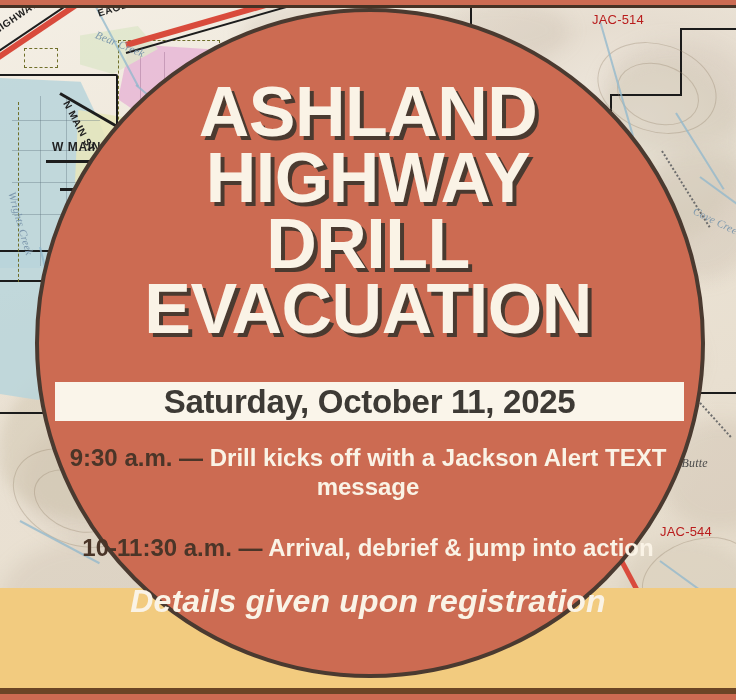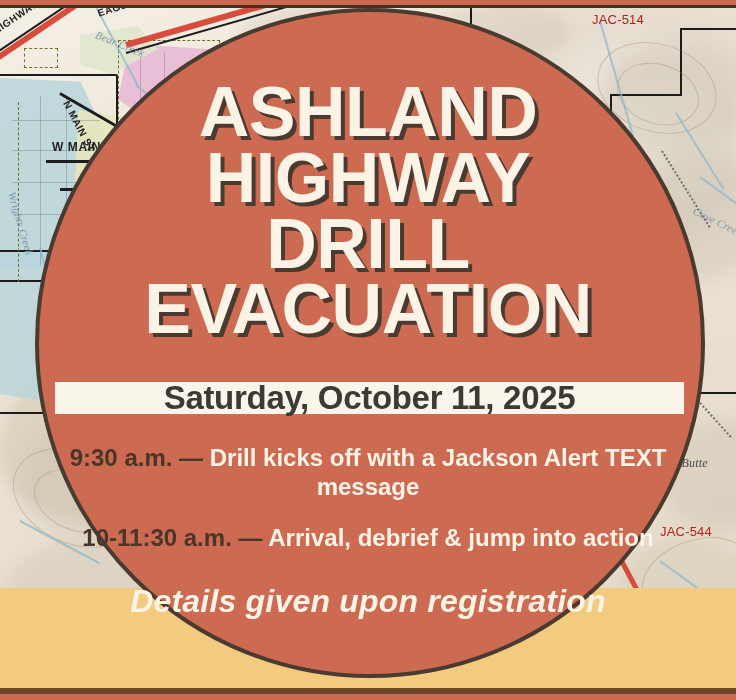--- a/index.html
+++ b/index.html
@@ -201,21 +201,21 @@
     text-shadow: 4px 4px 0 #4a3a30;
     -webkit-text-stroke: 0;
   }
   .headline .hl-line { display: block; }
 
   .date-banner {
     position: absolute;
     left: 55px;
     top: 382px;
     width: 629px;
-    height: 32px;
+    height: 39px;
     background: #faf5ea;
     display: flex;
     align-items: center;
     justify-content: center;
   }
   .date-banner-text {
     color: #3d3a35;
     font-family: "Liberation Sans", sans-serif;
     font-weight: bold;
     font-size: 33px;
@@ -364,21 +364,21 @@
     </div>
 
     <div class="date-banner">
       <span class="date-banner-text">Saturday, October 11, 2025</span>
     </div>
 
     <div class="schedule">
       <div class="sched-block">
         <span class="sched-time">9:30 a.m.</span><span class="sched-time"> — </span><span class="sched-rest">Drill kicks off with a Jackson Alert TEXT message</span>
       </div>
-      <div class="sched-block" style="margin-top:22px;">
+      <div class="sched-block" style="margin-top:32px;">
         <span class="sched-time">10-11:30 a.m.</span><span class="sched-time"> — </span><span class="sched-rest">Arrival, debrief &amp; jump into action</span>
       </div>
     </div>
 
     <div class="footnote">Details given upon registration</div>
   </div>
 
   <div class="top-salmon"></div>
   <div class="top-dark"></div>
   <div class="band-dark"></div>

